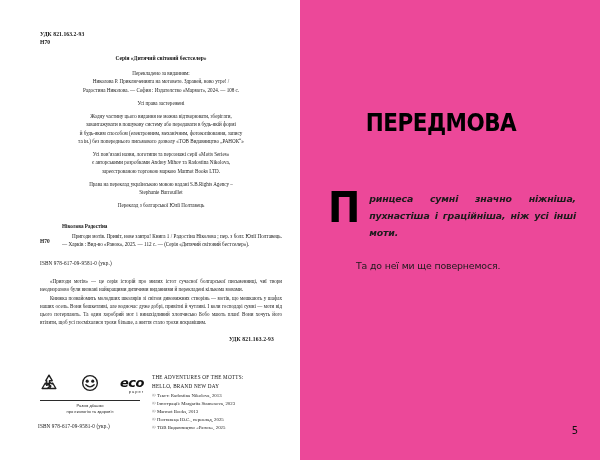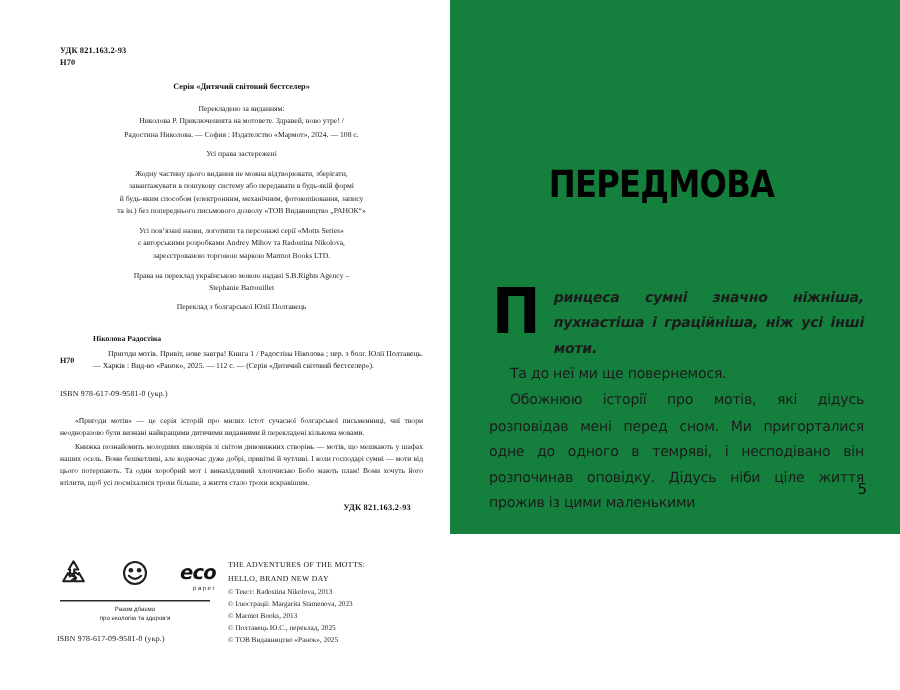--- a/index.html
+++ b/index.html
@@ -177,24 +177,24 @@
     line-height: 1.48;
     margin-bottom: 1.5px;
     color: #121212;
   }
   .copy-col .cline { white-space: nowrap; }
 
   
   .page-right {
     position: relative;
     width: 300px;
-    height: 356px;
+    height: 460px;
     box-sizing: border-box;
     padding: 0;
-    background: #15803d;
+    background: #ec4899;
   }
 
   .preface-title {
     position: absolute;
     left: 0;
     right: 18px;
     top: 108px;
     text-align: center;
     font-family: "DejaVu Sans", sans-serif;
     font-weight: bold;
@@ -242,21 +242,21 @@
   }
   .para-italic.indent { text-indent: 14px; }
 
   .para-plain {
     font-family: "DejaVu Sans", sans-serif;
     font-size: 9.4px;
     line-height: 1.82;
     letter-spacing: -0.15px;
     text-align: justify;
     color: #1b1b1b;
-    margin: 0;
+    margin: 16px;
     text-indent: 14px;
   }
 
   .page-number {
     position: absolute;
     right: 22px;
     bottom: 24px;
     font-family: "DejaVu Sans", sans-serif;
     font-size: 10px;
     color: #111;
@@ -377,21 +377,20 @@
     <div class="preface-title">ПЕРЕДМОВА</div>
 
     <div class="preface-body">
 
       <div class="dropcap-block">
         <span class="dropcap">П</span>
         <p class="para-italic">ринцеса сумні значно ніжніша, пухнастіша і граційніша, ніж усі інші моти.</p>
       </div>
 
       <p class="para-plain">Та до неї ми ще повернемося.</p>
-      <p class="para-plain">Обожнюю історії про мотів, які дідусь розповідав мені перед сном. Ми пригорталися одне до одного в темряві, і несподівано він розпочинав оповідку. Дідусь ніби ціле життя прожив із цими маленькими</p>
 
     </div>
 
     <div class="page-number">5</div>
 
   </div>
 
 </div>
 
 </body></html>

